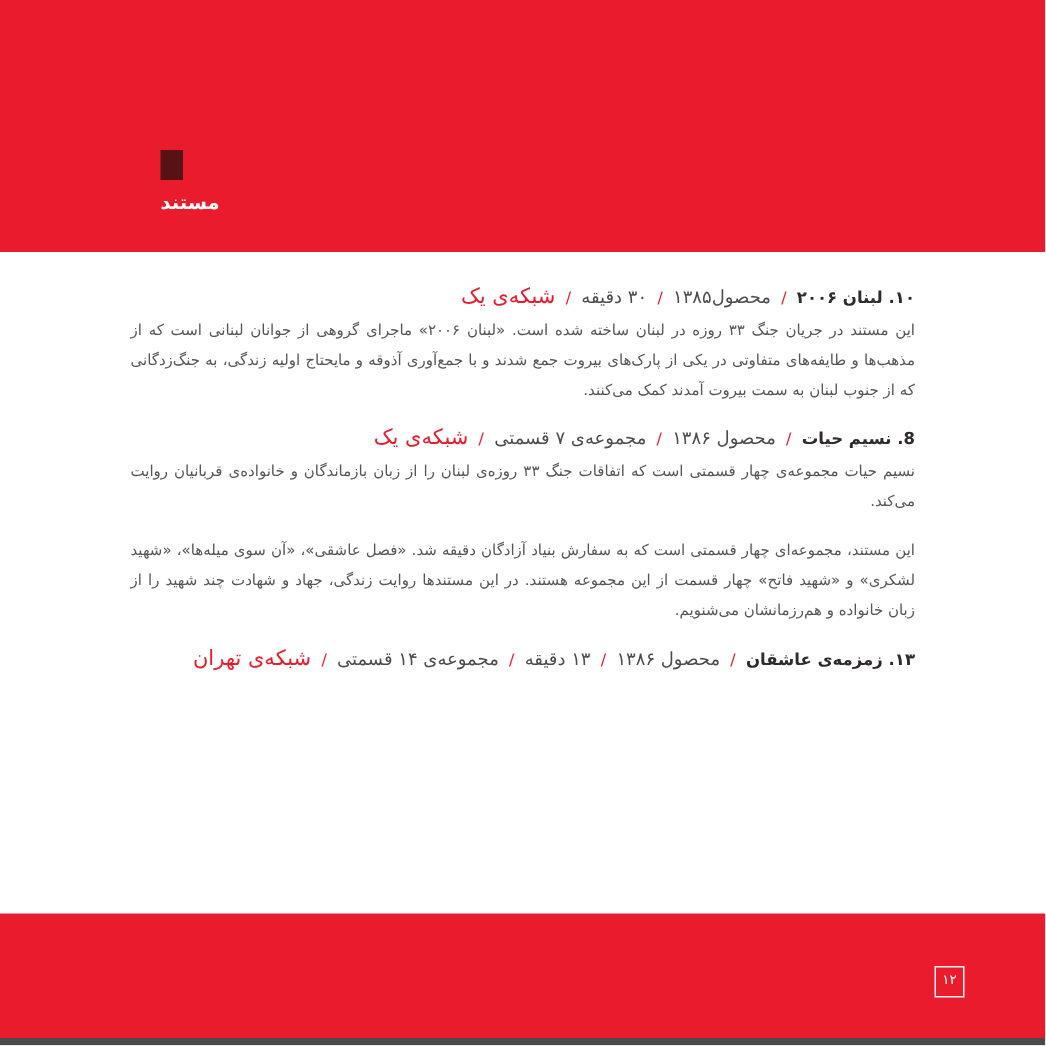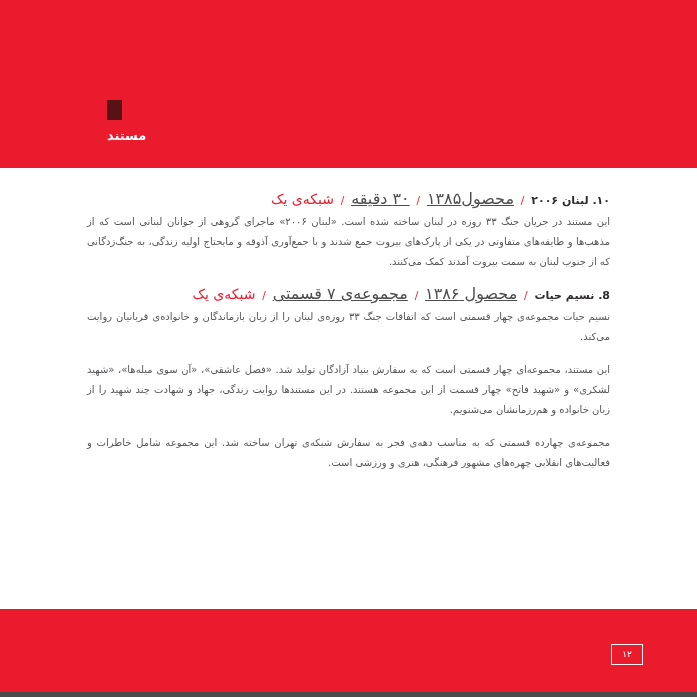--- a/index.html
+++ b/index.html
@@ -17,29 +17,29 @@
 
   
   .band-top{position:absolute;top:0;left:0;width:697px;height:168px;background:var(--band-red);}
   .logo-square{position:absolute;left:107px;top:100px;width:15px;height:20px;background:var(--dark-square);}
   .category-label{position:absolute;left:107px;top:128px;color:#fff;font-weight:bold;font-size:13px;direction:rtl;}
 
   
   .content{position:absolute;top:168px;left:0;width:697px;height:441px;padding:22px 87px 0 87px;direction:rtl;overflow:hidden;}
   .entry{margin-bottom:13px;}
   .entry-title{font-size:11px;font-weight:bold;color:var(--title-color);line-height:17px;margin-bottom:3px;white-space:nowrap;}
-  .entry-title .meta{font-weight:normal;font-size:16px;color:var(--meta-color);text-decoration:underline;}
+  .entry-title .meta{font-weight:normal;font-size:12px;color:var(--meta-color);}
   .entry-title .sep{color:var(--band-red);font-weight:normal;font-size:10.5px;margin:0 3px;}
   .entry-title .channel{font-weight:normal;font-size:14px;color:var(--meta-color);}
   .entry-title .channel.red{color:var(--band-red);}
   .entry-desc{font-size:10px;color:var(--body-color);line-height:20px;text-align:justify;}
 
   
   .band-bottom{position:absolute;top:609px;left:0;width:697px;height:83px;background:var(--band-red);}
-  .page-number-box{position:absolute;top:35px;right:54px;width:32px;height:21px;border:1px solid rgba(255,255,255,.95);
+  .page-number-box{position:absolute;top:35px;right:54px;width:20px;height:21px;border:1px solid rgba(255,255,255,.95);
     display:flex;align-items:center;justify-content:center;}
   .page-number{color:#fff;font-size:9px;line-height:1;}
   .bottom-strip{position:absolute;top:692px;left:0;width:697px;height:5px;background:var(--footer-strip);}
 </style>
 </head>
 <body>
 
 <div class="page">
 
   <header class="band-top">
@@ -71,25 +71,36 @@
         <span class="meta">محصول ۱۳۸۶</span>
         <span class="sep">/</span>
         <span class="meta">مجموعه‌ی ۷ قسمتی</span>
         <span class="sep">/</span>
         <span class="channel red">شبکه‌ی یک</span>
       </h3>
       <p class="entry-desc">نسیم حیات مجموعه‌ی چهار قسمتی است که اتفاقات جنگ ۳۳ روزه‌ی لبنان را از زبان بازماندگان و خانواده‌ی قربانیان روایت می‌کند.</p>
     </article>
 
     <article class="entry">
-      <p class="entry-desc">این مستند، مجموعه‌ای چهار قسمتی است که به سفارش بنیاد آزادگان تولید شد. «فصل عاشقی»، «آن سوی میله‌ها»، «شهید لشکری» و «شهید فاتح» چهار قسمت از این مجموعه هستند. در این مستندها روایت زندگی، جهاد و شهادت چند شهید را از زبان خانواده و هم‌رزمانشان می‌شنویم.</p>
+      <p class="entry-desc">این مستند، مجموعه‌ای چهار قسمتی است که به سفارش بنیاد آزادگان دقیقه شد. «فصل عاشقی»، «آن سوی میله‌ها»، «شهید لشکری» و «شهید فاتح» چهار قسمت از این مجموعه هستند. در این مستندها روایت زندگی، جهاد و شهادت چند شهید را از زبان خانواده و هم‌رزمانشان می‌شنویم.</p>
     </article>
 
     <article class="entry">
-      <p class="entry-desc">مجموعه‌ی چهارده قسمتی که به مناسب دهه‌ی فجر به سفارش شبکه‌ی تهران ساخته شد. این مجموعه شامل خاطرات و فعالیت‌های انقلابی چهره‌های مشهور فرهنگی، هنری و ورزشی است.</p>
+      <h3 class="entry-title">
+        <span>۱۳.</span>
+        <span>زمزمه‌ی عاشقان</span>
+        <span class="sep">/</span>
+        <span class="meta">محصول ۱۳۸۶</span>
+        <span class="sep">/</span>
+        <span class="meta">۱۳ دقیقه</span>
+        <span class="sep">/</span>
+        <span class="meta">مجموعه‌ی ۱۴ قسمتی</span>
+        <span class="sep">/</span>
+        <span class="channel red">شبکه‌ی تهران</span>
+      </h3>
     </article>
 
     <article class="entry">
     </article>
 
   </main>
 
   <footer class="band-bottom">
     <div class="page-number-box">
       <span class="page-number">۱۲</span>

